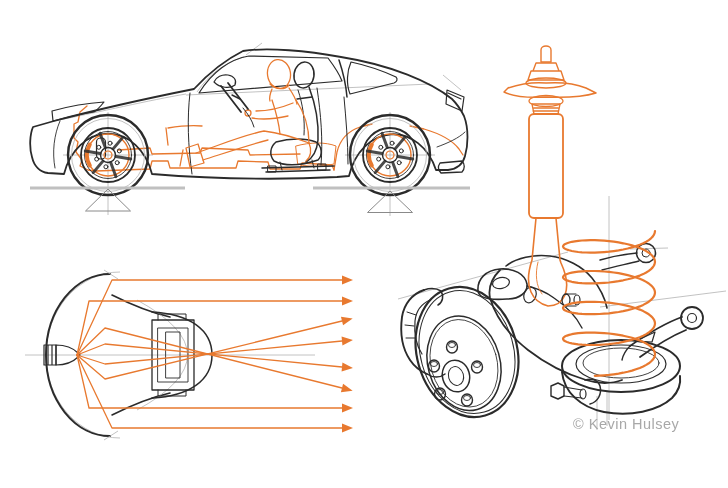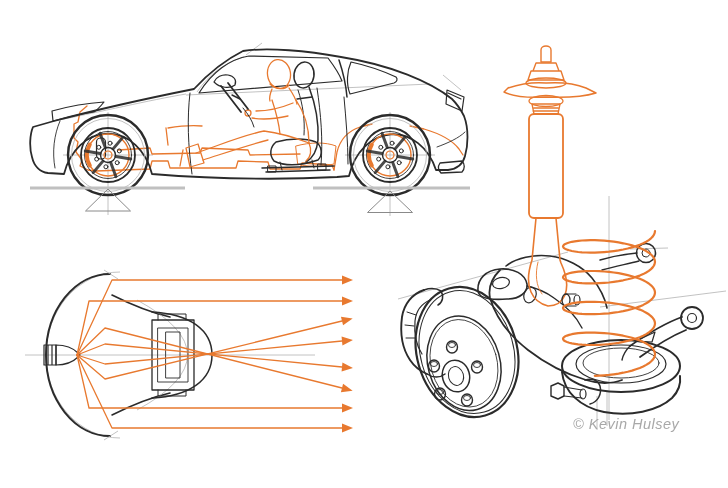--- a/index.html
+++ b/index.html
@@ -1,21 +1,21 @@
 <!DOCTYPE html>
 <html style="--orange: #e8792f; --ink: #2b2b2b; --construction: #b3b3b3; --ground: #c0c0c0; --credit: #a8a8a8; --bg: #ffffff;"><head>
 <meta charset="utf-8">
 <style>
   :root{
     --orange:#e8792f; --ink:#2b2b2b; --construction:#b3b3b3;
     --ground:#c0c0c0; --credit:#a8a8a8; --bg:#ffffff;
   }
   html,body{margin:0;padding:0;background:var(--bg);}
   .stage{position:relative;width:728px;height:488px;background:var(--bg);overflow:hidden;
-         font-family:"Liberation Sans", sans-serif;font-style:italic;}
+         font-family:"Liberation Sans", sans-serif;}
   svg{display:block}
   .k{stroke:var(--ink);fill:none;stroke-linecap:round;stroke-linejoin:round;}
   .o{stroke:var(--orange);fill:none;stroke-linecap:round;stroke-linejoin:round;}
   .of{fill:var(--orange);stroke:none;}
   .c{stroke:var(--construction);fill:none;stroke-width:.8;}
   .g{stroke:var(--ground);fill:none;stroke-width:3;}
   .tri{stroke:#8a8a8a;fill:none;stroke-width:1;}
   .credit{font-family:"Liberation Sans",sans-serif;font-size:14.5px;letter-spacing:.5px;
           fill:var(--credit);}
 </style>

